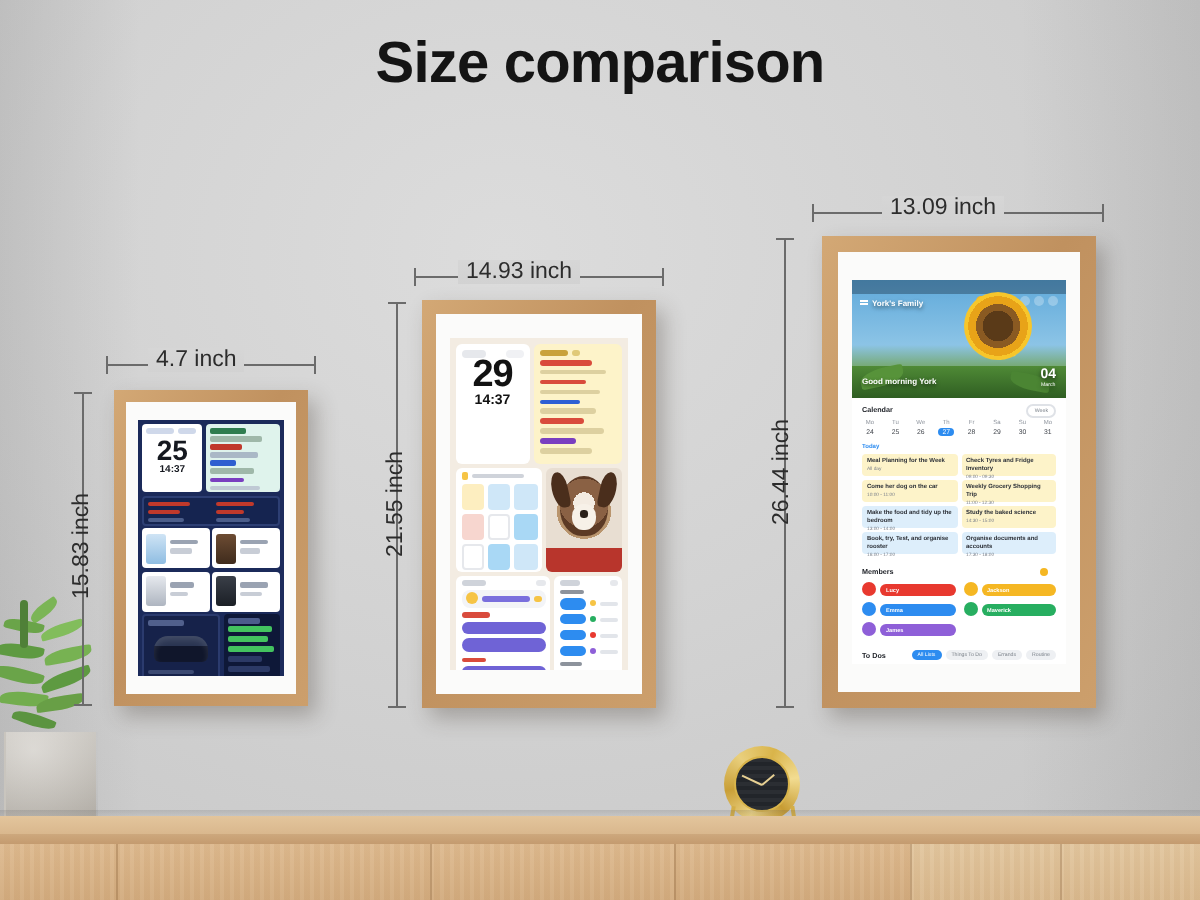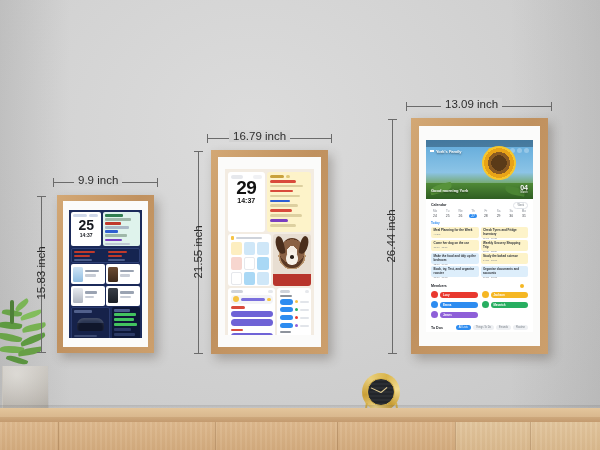--- a/index.html
+++ b/index.html
@@ -185,20 +185,21 @@
     <div class="sb-top2"></div>
     <div class="sb-panel" style="left:58px"></div>
     <div class="sb-panel" style="left:215px"></div>
     <div class="sb-panel" style="left:337px"></div>
     <div class="sb-panel" style="left:455px"></div>
     <div class="sb-panel" style="left:530px"></div>
   </div>
 </div>
 
 <div class="title-wrap">
+  <div class="title">Size comparison</div>
 </div>
 
 <div class="frame" style="left:57px; top:195px; width:97px; height:158px;">
   <div class="mat" style="left:6px;top:6px;width:85px;height:146px;"></div>
   <div class="screen s1" style="left:12px;top:15px;width:73px;height:128px;">
     <div class="s1-top">
       <div class="s1-clock">
         <div style="display:flex;gap:2px;align-items:center">
           <div class="s1-pill"></div>
             <div class="s1-pill" style="width:9px"></div>
@@ -277,21 +278,21 @@
       </div>
     </div>
 
   </div>
 </div>
 
 <div>
   <div class="dimline-h" style="left:53px;top:182px;width:105px"></div>
   <div class="tick-v" style="left:53px;top:178px"></div>
   <div class="tick-v" style="left:157px;top:178px"></div>
-  <div class="dim-label" style="left:74px;top:174px;padding:0 4px;background:linear-gradient(180deg,#d6d6d6,#d2d2d2)">9.9 inch</div>
+  <div class="dim-label" style="left:74px;top:174px;padding:0 4px;background:linear-gradient(180deg,#d6d6d6,#d2d2d2)">4.7 inch</div>
 </div>
 <div>
   <div class="dimline-v" style="left:41px;top:196px;height:157px"></div>
   <div class="tick-h" style="left:37px;top:196px"></div>
   <div class="tick-h" style="left:37px;top:352px"></div>
   <div class="dim-label vert" style="left:-1px;top:267px;width:84px;text-align:center;transform:rotate(-90deg)">15.83 inch</div>
 </div>
 
 <div class="frame" style="left:211px; top:150px; width:117px; height:204px;">
   <div class="mat" style="left:7px;top:7px;width:103px;height:190px;"></div>
@@ -400,21 +401,21 @@
 
       </div>
     </div>
   </div>
 </div>
 
 <div>
   <div class="dimline-h" style="left:207px;top:138px;width:125px"></div>
   <div class="tick-v" style="left:207px;top:134px"></div>
   <div class="tick-v" style="left:331px;top:134px"></div>
-  <div class="dim-label" style="left:229px;top:130px;padding:0 4px;background:linear-gradient(180deg,#d6d6d6,#d2d2d2)">16.79 inch</div>
+  <div class="dim-label" style="left:229px;top:130px;padding:0 4px;background:linear-gradient(180deg,#d6d6d6,#d2d2d2)">14.93 inch</div>
 </div>
 <div>
   <div class="dimline-v" style="left:198px;top:151px;height:203px"></div>
   <div class="tick-h" style="left:194px;top:151px"></div>
   <div class="tick-h" style="left:194px;top:353px"></div>
   <div class="dim-label vert" style="left:156px;top:246px;width:84px;text-align:center;transform:rotate(-90deg)">21.55 inch</div>
 </div>
 
 <div class="frame" style="left:411px; top:118px; width:137px; height:236px;">
   <div class="mat" style="left:8px;top:8px;width:121px;height:220px;"></div>

